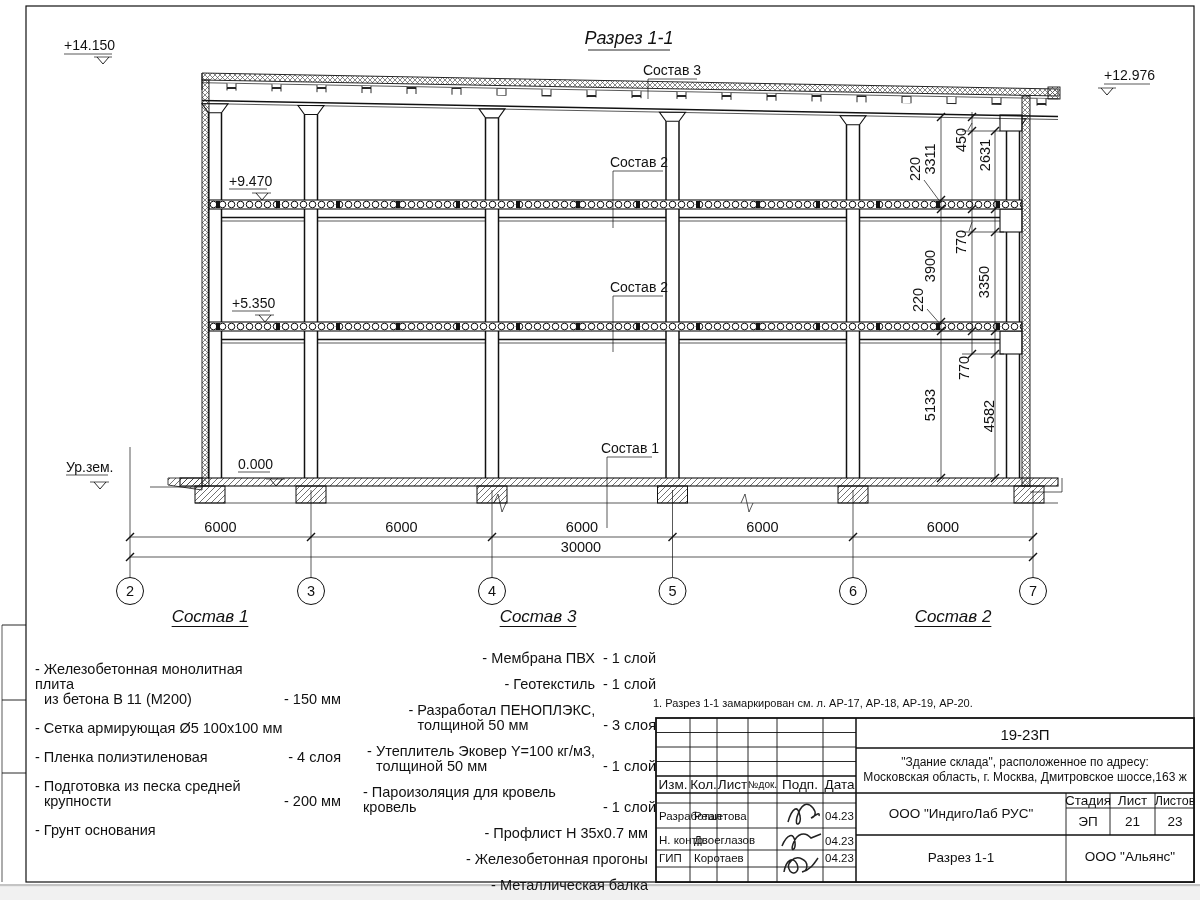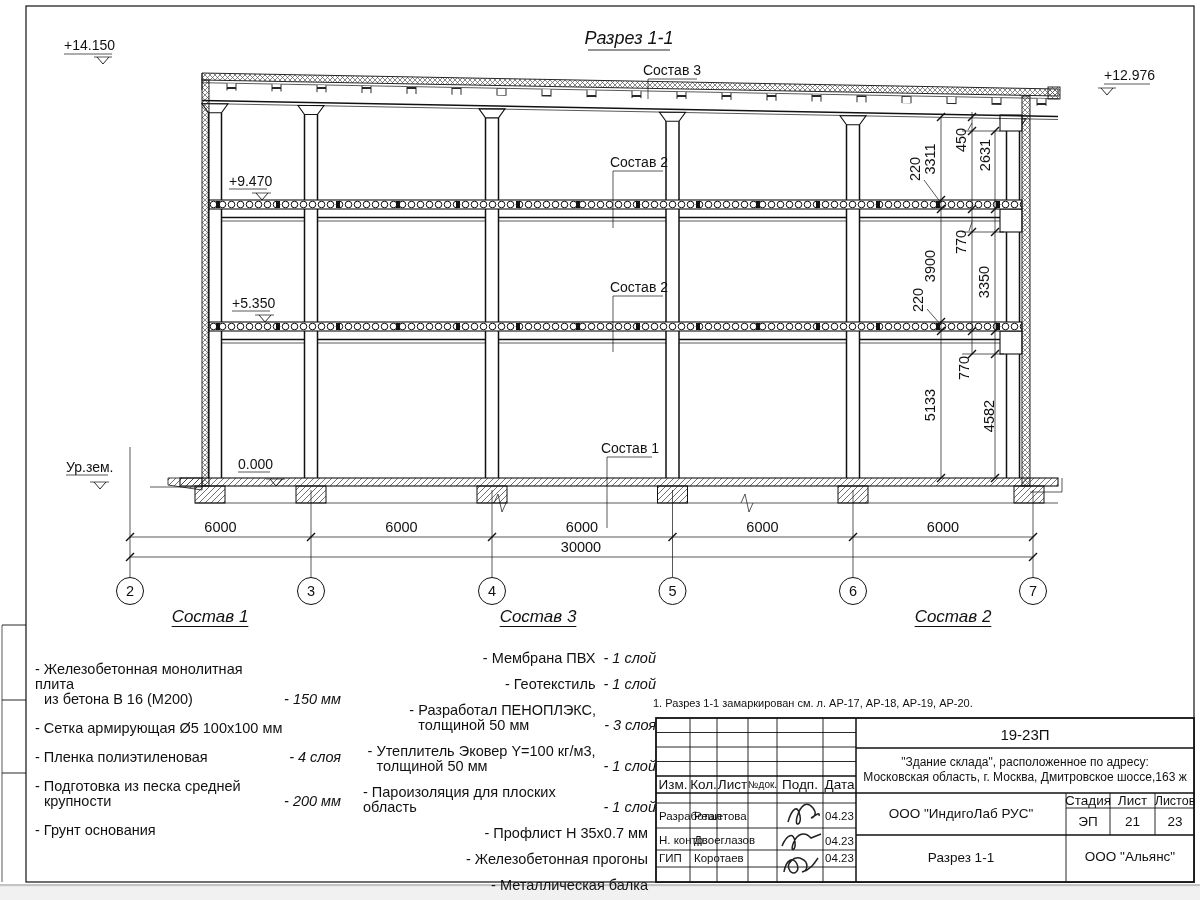--- a/index.html
+++ b/index.html
@@ -19,21 +19,21 @@
   .stamp-txt{font-size:13.5px;}
   .stamp-sm{font-size:11.5px;}
   .stamp-xs{font-size:10px;}
   .legend{position:absolute;font-size:14.5px;line-height:15px;}
   .legend .item{display:flex;justify-content:space-between;align-items:flex-end;margin-bottom:14px;}
   .legend.tight .item{margin-bottom:11px;justify-content:flex-end;}
   .legend.wide .item{margin-bottom:21px;}
   .legend .txt{display:flex;flex-direction:column;}
   .legend .l2{padding-left:9px;}
   .legend .l2:empty{display:none;}
-  .legend .val{white-space:nowrap;padding-left:8px;font-style:italic;}
+  .legend .val{white-space:nowrap;padding-left:8px;}
   .heading{position:absolute;font-size:17px;font-style:italic;text-align:center;
            text-decoration:underline;text-underline-offset:4px;}
   .note{position:absolute;font-size:11px;}
 </style>
 </head>
 <body>
 
 <div class="sheet">
 
 <svg width="1200" height="900" viewBox="0 0 1200 900">
@@ -370,21 +370,21 @@
       <path d="M784,872 c2,-12 9,-16 13,-8 c3,7 -3,12 -7,7 c-5,-7 4,-16 12,-12 c7,3 6,12 0,13 c8,-2 12,-8 16,-14"></path>
     </g>
   </g>
 </svg>
 
 <div class="heading" style="left:120px;top:607px;width:180px">Состав 1</div>
 <div class="legend" style="left:35px;top:662px;width:306px">
   <div class="item">
         <div class="txt">
           <span>- Железобетонная  монолитная плита</span>
-          <span class="l2">из бетона В 16 (М200)</span>
+          <span class="l2">из бетона В 11 (М200)</span>
         </div>
         <span class="val">- 150 мм</span>
       </div>
   <div class="item">
         <div class="txt">
           <span>- Сетка армирующая Ø5 100х100 мм</span>
         </div>
         <span class="val"></span>
       </div>
   <div class="item">
@@ -431,21 +431,21 @@
       </div>
   <div class="item">
         <div class="txt">
           <span>- Утеплитель Эковер Y=100 кг/м3,</span>
           <span class="l2">толщиной 50 мм</span>
         </div>
         <span class="val">- 1 слой</span>
       </div>
   <div class="item">
         <div class="txt">
-          <span>- Пароизоляция для плоских область</span>
+          <span>- Пароизоляция для кровель кровель</span>
         </div>
         <span class="val">- 1 слой</span>
       </div>
   <div class="item">
         <div class="txt">
           <span>- Профлист Н 35х0.7 мм</span>
         </div>
         <span class="val"></span>
       </div>
   <div class="item">

